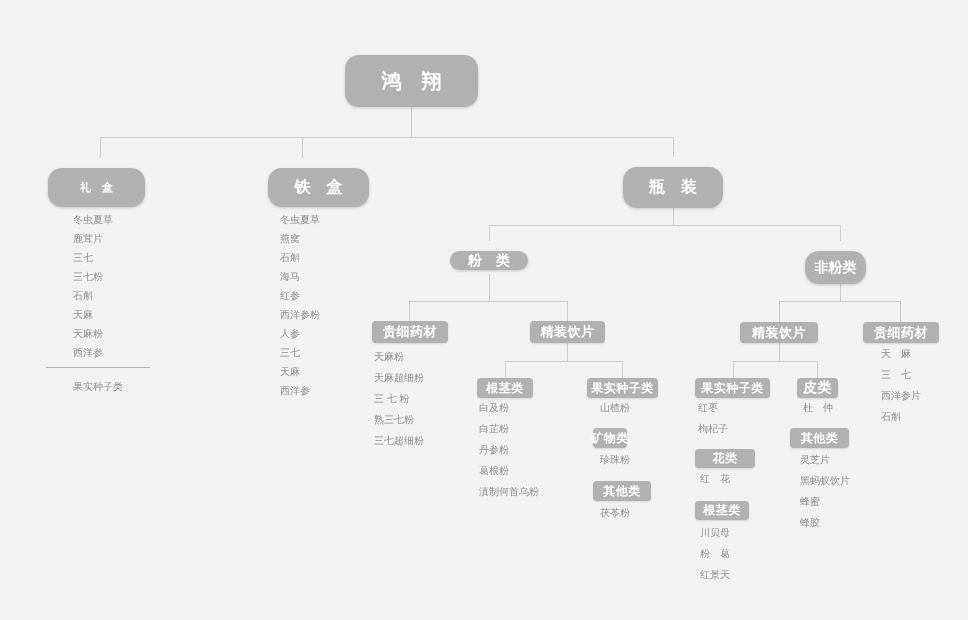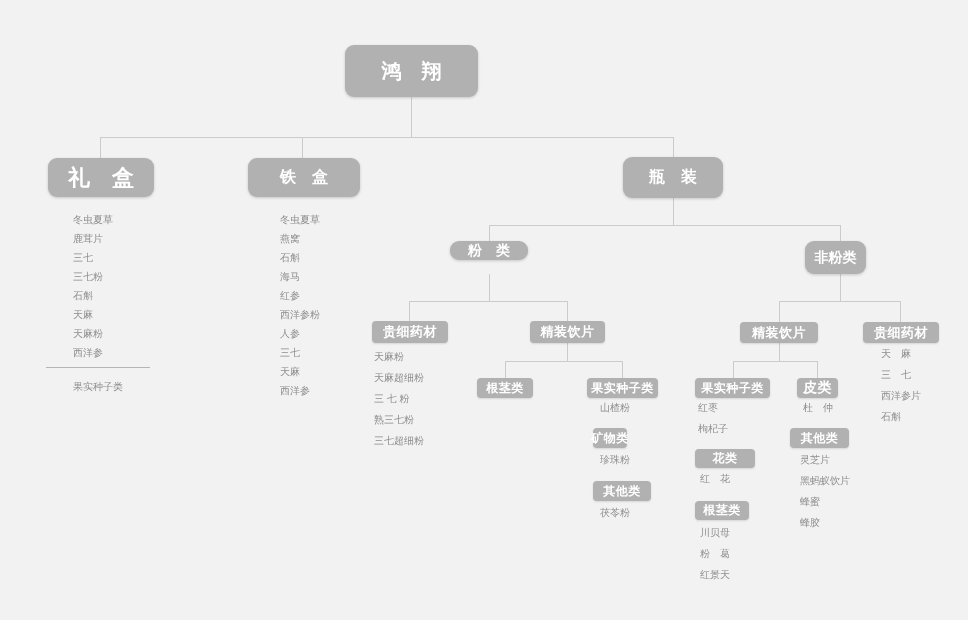--- a/index.html
+++ b/index.html
@@ -16,21 +16,21 @@
   .lines{position:absolute;left:0;top:0;pointer-events:none;}
   .lines path{stroke:var(--line,#cbcbcb);stroke-width:1;fill:none;}
   .node{
     position:absolute;
     display:flex;align-items:center;justify-content:center;
     background:var(--node-fill,#b1b1b1);
     color:var(--node-text,#ffffff);
     font-weight:700;
     white-space:nowrap;
   }
-  .big{border-radius:9px;box-shadow:0 1px 3px rgba(0,0,0,.18);}
+  .big{border-radius:14px;box-shadow:0 1px 3px rgba(0,0,0,.18);margin-top:10px;}
   .cat{border-radius:4px;font-size:13px;box-shadow:0 1px 2px rgba(0,0,0,.12);letter-spacing:.5px;}
   .list{
     position:absolute;
     font-size:10px;
     color:var(--item-text,#8d8d8d);
     line-height:21px;
     white-space:pre;
   }
   .list.tight{line-height:19px;}
   .divider{
@@ -47,38 +47,39 @@
     <path d="M411 97 V137 M100 137 H673 M100 137 V158 M302 137 V158 M673 137 V157
              M673 198 V225 M489 225 H840 M489 225 V241 M840 225 V241
              M489 274 V301 M409 301 H567 M409 301 V321 M567 301 V321
              M567 343 V361 M505 361 H622 M505 361 V378 M622 361 V378
              M840 274 V301 M779 301 H900 M779 301 V322 M900 301 V322
              M779 343 V361 M733 361 H817 M733 361 V378 M817 361 V378"></path>
   </svg>
 
   <div class="node big" style="left:345px;top:45px;width:133px;height:52px;font-size:20px">鸿　翔</div>
 
-  <div class="node big" style="left:48px;top:158px;width:106px;height:39px;font-size:22px">礼　盒</div>
-  <div class="node big" style="left:248px;top:158px;width:112px;height:39px;font-size:16px">铁　盒</div>
+  <div class="node big" style="left:48px;top:158px;width:97px;height:39px;font-size:11px">礼　盒</div>
+  <div class="node big" style="left:268px;top:158px;width:101px;height:39px;font-size:16px">铁　盒</div>
   <div class="node big" style="left:623px;top:157px;width:100px;height:41px;font-size:16px">瓶　装</div>
 
   <div class="list tight" style="left:73px;top:210px"><div class="li">冬虫夏草</div><div class="li">鹿茸片</div><div class="li">三七</div><div class="li">三七粉</div><div class="li">石斛</div><div class="li">天麻</div><div class="li">天麻粉</div><div class="li">西洋参</div></div>
   <div class="divider" style="left:46px;top:367px;width:104px"></div>
   <div class="list tight" style="left:73px;top:377px">果实种子类</div>
 
   <div class="list tight" style="left:280px;top:210px"><div class="li">冬虫夏草</div><div class="li">燕窝</div><div class="li">石斛</div><div class="li">海马</div><div class="li">红参</div><div class="li">西洋参粉</div><div class="li">人参</div><div class="li">三七</div><div class="li">天麻</div><div class="li">西洋参</div></div>
 
   <div class="node big" style="left:450px;top:241px;width:78px;height:19px;font-size:14px">粉　类</div>
   <div class="node big" style="left:805px;top:241px;width:61px;height:33px;font-size:14px">非粉类</div>
 
   <div class="node cat" style="left:372px;top:321px;width:76px;height:22px">贵细药材</div>
   <div class="node cat" style="left:530px;top:321px;width:75px;height:22px">精装饮片</div>
   <div class="list" style="left:374px;top:346px"><div class="li">天麻粉</div><div class="li">天麻超细粉</div><div class="li">三 七 粉</div><div class="li">熟三七粉</div><div class="li">三七超细粉</div></div>
 
   <div class="node cat" style="left:477px;top:378px;width:56px;height:20px;font-size:12px">根茎类</div>
+  <div class="list" style="left:479px;top:397px"><div class="li">白及粉</div><div class="li">白芷粉</div><div class="li">丹参粉</div><div class="li">葛根粉</div><div class="li">滇制何首乌粉</div></div>
 
   <div class="node cat" style="left:587px;top:378px;width:71px;height:20px;font-size:12px">果实种子类</div>
   <div class="list" style="left:600px;top:397px"><div class="li">山楂粉</div></div>
 
   <div class="node cat" style="left:593px;top:428px;width:34px;height:20px;font-size:12px">矿物类</div>
   <div class="list" style="left:600px;top:449px"><div class="li">珍珠粉</div></div>
 
   <div class="node cat" style="left:593px;top:481px;width:58px;height:20px;font-size:12px">其他类</div>
   <div class="list" style="left:600px;top:502px"><div class="li">茯苓粉</div></div>
 

